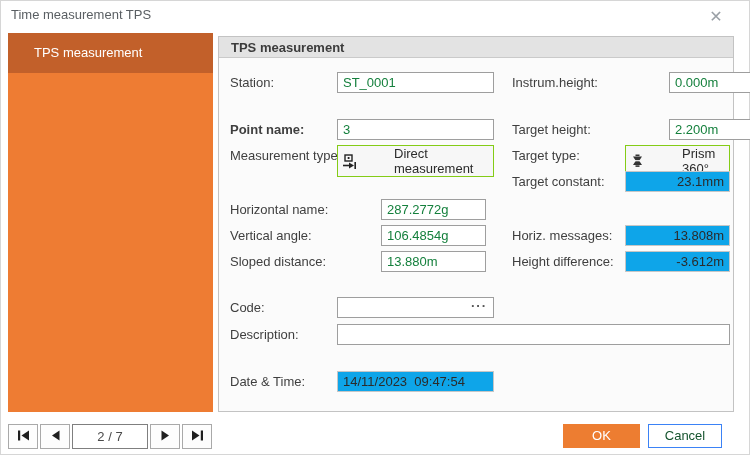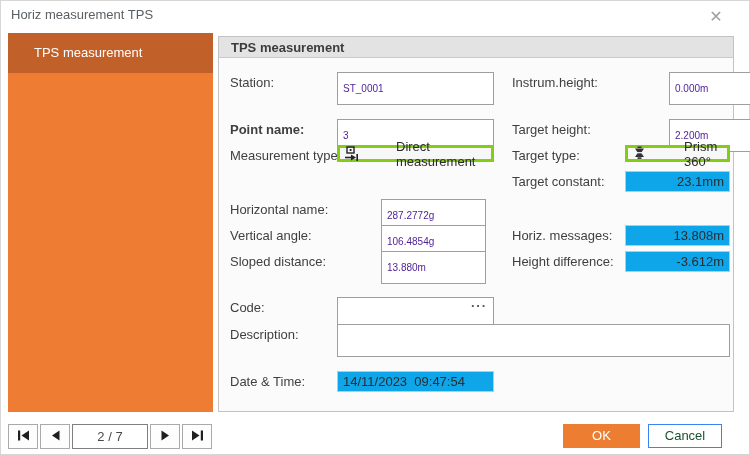--- a/index.html
+++ b/index.html
@@ -18,49 +18,49 @@
   .side-item.selected{background:#C2602A;}
   
   .groupbox{left:218px;top:36px;width:516px;height:376px;border:1px solid #c3c3c3;
     background:#fbfbfb;box-sizing:border-box;}
   .group-header{left:219px;top:37px;width:514px;height:21px;background:#e3e3e3;
     border-bottom:1px solid #cacaca;line-height:21px;padding-left:12px;box-sizing:border-box;
     font-weight:bold;color:#3c3c3c;}
   
   .label{height:21px;line-height:21px;white-space:nowrap;}
   .b{font-weight:bold;}
-  input.fld{position:absolute;height:33px;border:1px solid #9e9e9e;background:#fff;
-    font-family:"Liberation Sans",sans-serif;font-size:10px;color:#4c1d95;
+  input.fld{position:absolute;height:21px;border:1px solid #9e9e9e;background:#fff;
+    font-family:"Liberation Sans",sans-serif;font-size:13px;color:#15803d;
     padding:0 5px;box-sizing:border-box;outline:none;}
   input.num{text-align:left;margin-left:44px;}
   .ro{position:absolute;height:21px;line-height:19px;border:1px solid #c6c6c6;background:#0ea5e9;
     box-sizing:border-box;padding:0 5px;color:#2b2b2b;white-space:pre;}
   .ro.right{text-align:right;}
-  .combo{position:absolute;height:17px;border:3px solid #84cc16;background:#f7f7f7;
+  .combo{position:absolute;height:32px;border:1px solid #84cc16;background:#f7f7f7;
     box-sizing:border-box;display:flex;align-items:center;justify-content:space-between;
     padding:0 4px;color:#2b2b2b;gap:37px;}
   .combo .icon{width:15px;height:15px;display:inline-block;}
   .ellipsis{position:absolute;width:22px;height:17px;line-height:13px;text-align:center;
     color:#555;letter-spacing:1px;cursor:default;font-weight:bold;}
   
   .navbtn{position:absolute;top:424px;width:30px;height:25px;background:#fdfdfd;
     border:1px solid #a9a9a9;box-sizing:border-box;display:flex;align-items:center;
     justify-content:center;cursor:default;}
   input.navpos{position:absolute;top:424px;left:72px;width:76px;height:25px;
     border:1px solid #7f7f7f;background:#fff;text-align:center;
     font-family:"Liberation Sans",sans-serif;font-size:13px;color:#4a4a4a;box-sizing:border-box;outline:none;}
   .btn{position:absolute;top:424px;height:24px;box-sizing:border-box;text-align:center;
     line-height:22px;cursor:default;}
   .btn-ok{left:563px;width:77px;background:#ED7D31;color:#ffffff;border:1px solid #ED7D31;}
   .btn-cancel{left:648px;width:74px;background:#ffffff;color:#14532d;border:1px solid #3b82f6;}
 </style>
 </head>
 <body>
 
-<div class="abs title">Horiz measurement TPS</div>
+<div class="abs title">Time measurement TPS</div>
 <div class="abs close-btn">✕</div>
 
 <div class="abs sidebar">
   <div class="side-item selected">TPS measurement</div>
 </div>
 
 <div class="abs groupbox"></div>
 <div class="abs group-header">TPS measurement</div>
 
 <div class="abs label" style="left:230px;top:72px;">Station:</div>

